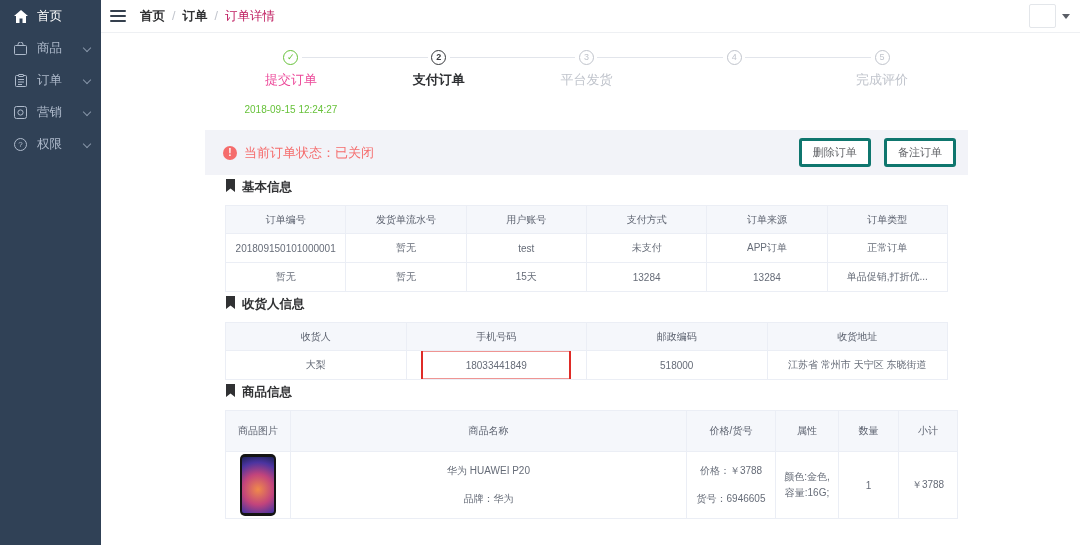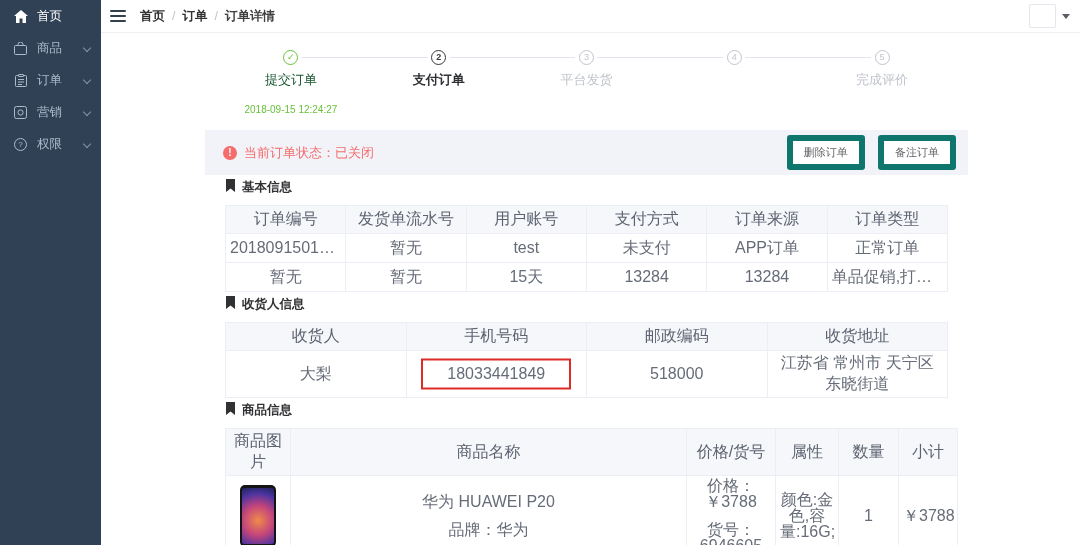--- a/index.html
+++ b/index.html
@@ -17,53 +17,53 @@
   .side-chevron::after { content:""; position:absolute; left:1px; top:1px; width:5px; height:5px; border-right:1px solid #8695a8; border-bottom:1px solid #8695a8; transform:rotate(45deg); }
 
   
   .main { margin-left:101px; height:545px; }
   .topbar { height:33px; border-bottom:1px solid #eef0f3; display:flex; align-items:center; background:#fff; padding:0 10px 0 9px; }
   .hamburger { width:16px; height:12px; display:flex; flex-direction:column; justify-content:space-between; margin-right:14px; cursor:pointer; }
   .hamburger i { display:block; height:2px; background:#35404e; border-radius:1px; }
   .breadcrumb { display:flex; align-items:center; font-size:12.5px; }
   .crumb { color:#303133; font-weight:bold; cursor:pointer; }
   .crumb-sep { margin:0 7px; color:#c0c4cc; font-weight:normal; }
-  .crumb.current { color:#404040; font-weight:bold; cursor:default; }
+  .crumb.current { color:#be185d; font-weight:normal; cursor:default; }
   .top-right { margin-left:auto; display:flex; align-items:center; }
   .avatar-box { width:27px; height:24px; border:1px solid #e3e6ea; border-radius:2px; background:#fff; cursor:pointer; }
   .caret-down { width:0; height:0; border-left:4px solid transparent; border-right:4px solid transparent; border-top:5px solid #5a5e66; margin-left:6px; cursor:pointer; }
 
   
   .card { margin-left:104px; width:763px; background:#fff; }
 
   
   .stepper { display:flex; padding:17px 12px 10px; }
   .step { flex:1; position:relative; text-align:center; }
   .step-line { position:absolute; top:7px; left:calc(50% + 11px); width:calc(100% - 22px); height:1px; background:#e2e5eb; }
   .circle { width:15px; height:15px; line-height:13px; border-radius:50%; border:1px solid #c0c4cc; margin:0 auto; font-size:9px; color:#c0c4cc; background:#fff; position:relative; z-index:2; }
   .step.done .circle { border-color:#67c23a; color:#67c23a; }
   .step.active .circle { border-color:#36383b; color:#36383b; font-weight:bold; }
   .step-label { margin-top:6px; font-size:13px; color:#c0c4cc; }
-  .step.done .step-label { color:#14532d; }
+  .step.done .step-label { color:#ec4899; }
   .step.active .step-label { color:#2f3134; font-weight:bold; }
   .step-sub { margin-top:15px; font-size:10px; color:#67c23a; height:12px; }
 
   
   .status-bar { margin-top:4px; background:#f2f3f8; height:45px; display:flex; align-items:center; padding:0 12px 0 18px; }
   .excl-icon { width:14px; height:14px; border-radius:50%; background:#f56c6c; color:#fff; font-size:10px; font-weight:bold; text-align:center; line-height:14px; margin-right:7px; flex:none; }
   .status-text { color:#f56c6c; font-size:13px; }
   .status-btns { margin-left:auto; }
-  .btn { background:#fff; border:6px solid #0f766e; border-radius:3px; font-size:11px; color:#606266; padding:4px 11px; margin-left:10px; cursor:pointer; font-family:inherit; }
+  .btn { background:#fff; border:3px solid #0f766e; border-radius:3px; font-size:11px; color:#606266; padding:4px 11px; margin-left:10px; cursor:pointer; font-family:inherit; }
 
   
   .section { padding:0 20px; }
   .section-title { margin:4px 0 9px; font-size:12.5px; color:#303133; font-weight:bold; display:flex; align-items:flex-start; }
   .bookmark-icon { margin-right:6px; display:flex; }
 
-  table { width:100%; border-collapse:collapse; table-layout:fixed; font-size:16px; }
+  table { width:100%; border-collapse:collapse; table-layout:fixed; font-size:10px; }
   th, td { border:1px solid #ebeef5; text-align:center; vertical-align:middle; font-weight:normal; padding:2px 4px; overflow:hidden; }
   th { background:#f5f7fb; height:28px; color:#5d6370; }
   td { height:29px; color:#666c78; }
   td.truncate { white-space:nowrap; text-overflow:ellipsis; }
 
   .phone-cell { position:relative; }
   .red-note-box { position:absolute; left:50%; top:50%; transform:translate(-50%,-50%); width:150px; height:31px; border:2px solid #df2b27; z-index:3; pointer-events:none; }
 
   .prod-table th { height:41px; }
   .prod-row td { height:66px; }

